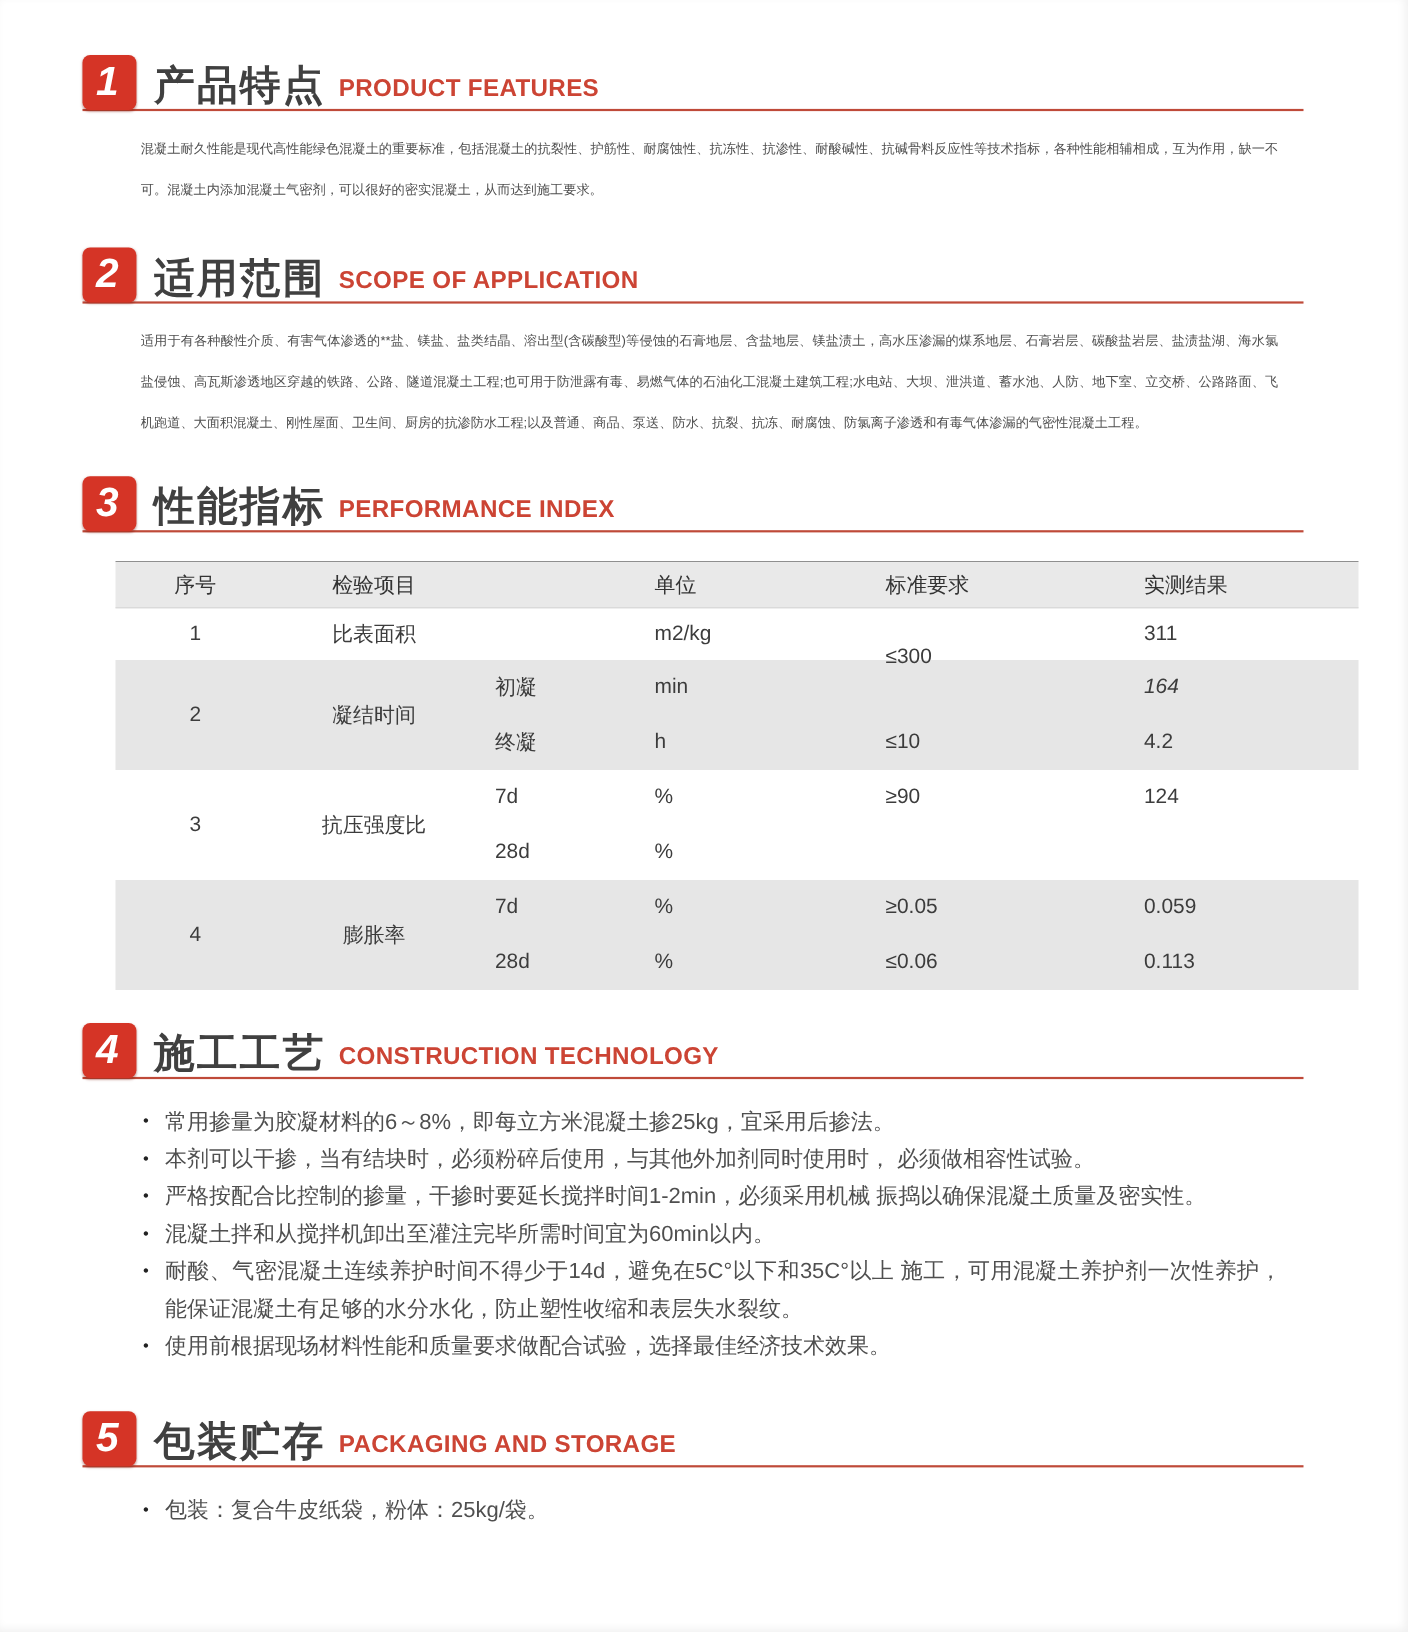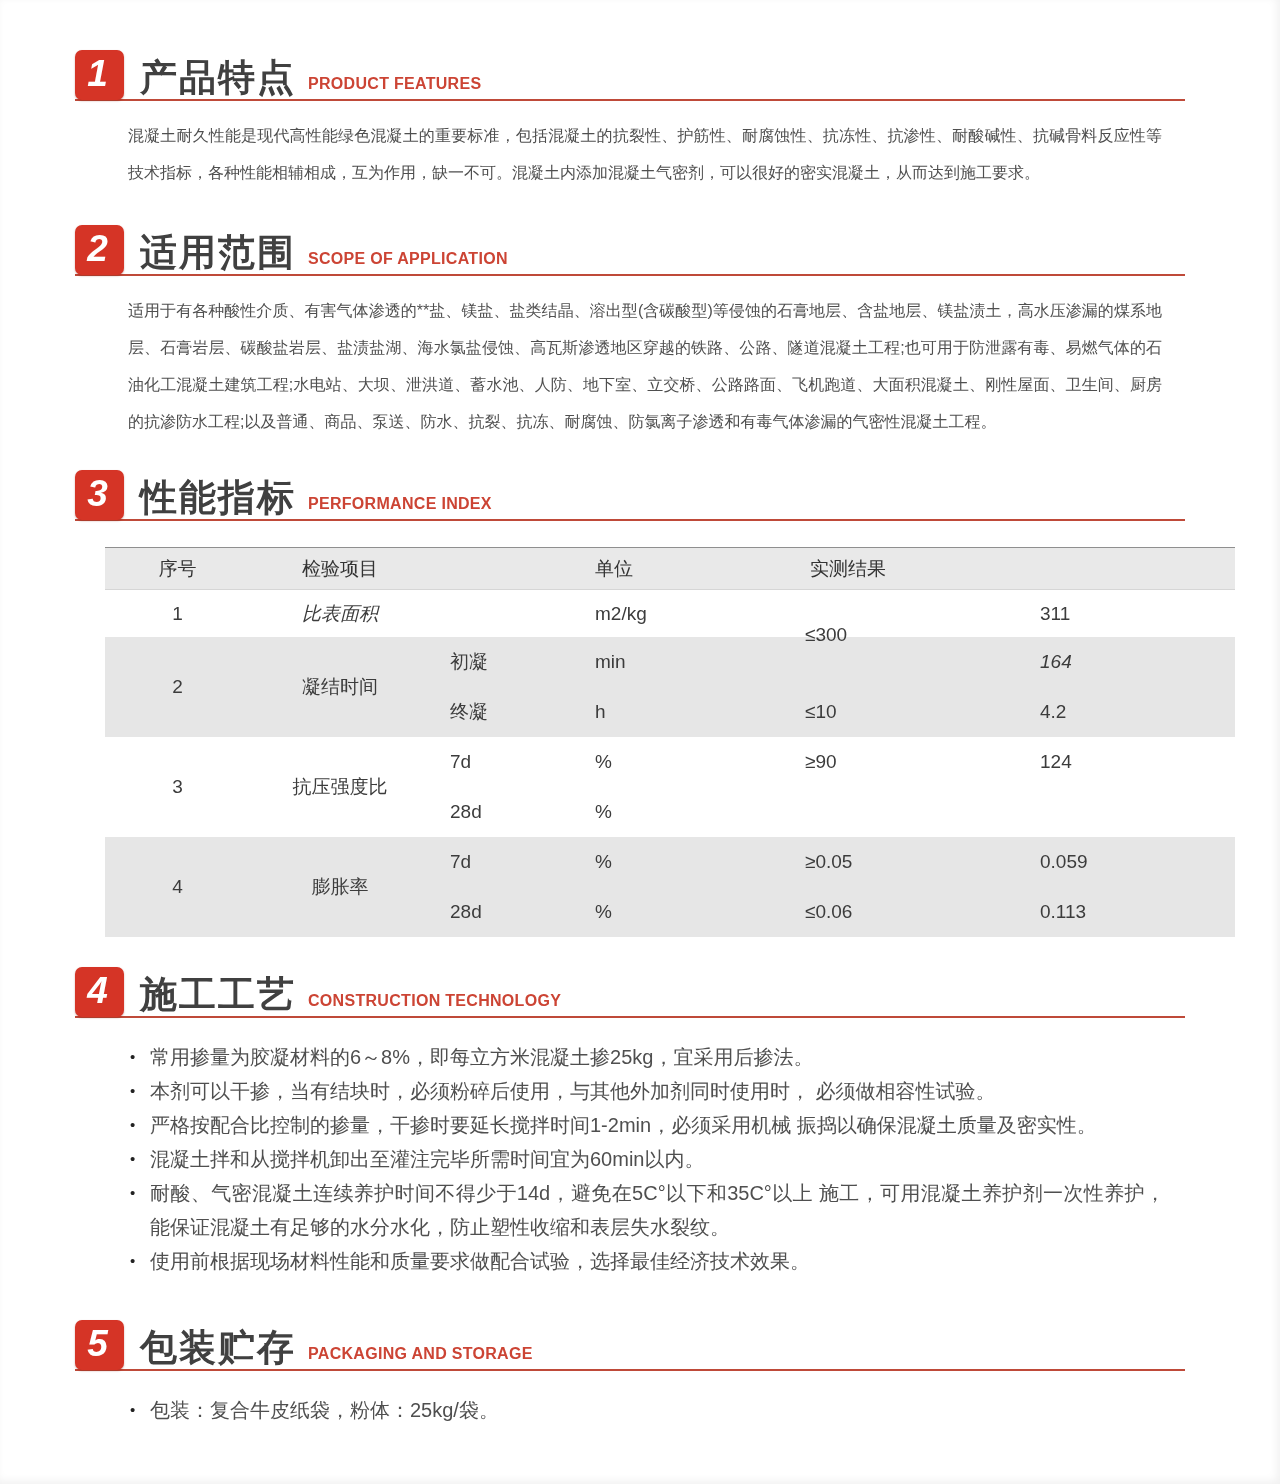--- a/index.html
+++ b/index.html
@@ -40,31 +40,31 @@
     color:#404040;
     font-size:37px;
     font-weight:800;
     letter-spacing:2px;
     margin-left:16px;
     line-height:1;
     padding-bottom:3px;
   }
   .title-en {
     color:#cc4434;
-    font-size:16px;
+    font-size:22px;
     font-weight:700;
     margin-left:12px;
     padding-bottom:6px;
     letter-spacing:0.3px;
   }
 
   
   .para {
     margin:16px 118px 0 128px;
-    font-size:16px;
+    font-size:12px;
     line-height:37px;
     text-align:justify;
     color:#4f4f4f;
   }
 
   
   ul.bullets {
     list-style:none;
     margin:22px 115px 0 130px;
   }
@@ -151,25 +151,26 @@
       <div class="badge">3</div>
       <div class="title-zh">性能指标</div>
       <div class="title-en">PERFORMANCE INDEX</div>
     </div>
     <div class="perf-table">
         <div class="t-row t-head">
           <div class="t-cell c1">序号</div>
           <div class="t-cell c2">检验项目</div>
           <div class="t-cell c3"></div>
           <div class="t-cell c4">单位</div>
+          <div class="t-cell c5">标准要求</div>
           <div class="t-cell c6">实测结果</div>
         </div>
         <div class="t-group first">
           <div class="t-cell c1" style="grid-area: 1 / 1 / span 1;">1</div>
-          <div class="t-cell c2" style="grid-area: 1 / 2 / span 1; font-style: italic;">比表面积</div>
+          <div class="t-cell c2" style="grid-area: 1 / 2 / span 1;">比表面积</div>
           <div class="t-cell c3" style="grid-area: 1 / 3;"></div>
           <div class="t-cell c4" style="grid-area: 1 / 4;">m2/kg</div>
           <div class="t-cell c5" style="grid-area: 1 / 5; margin-top: 43px;">≤300</div>
           <div class="t-cell c6" style="grid-area: 1 / 6;">311</div>
         </div>
         <div class="t-group shaded">
           <div class="t-cell c1" style="grid-area: 1 / 1 / span 2;">2</div>
           <div class="t-cell c2" style="grid-area: 1 / 2 / span 2;">凝结时间</div>
           <div class="t-cell c3" style="grid-area: 1 / 3;">初凝</div>
           <div class="t-cell c4" style="grid-area: 1 / 4;">min</div>

